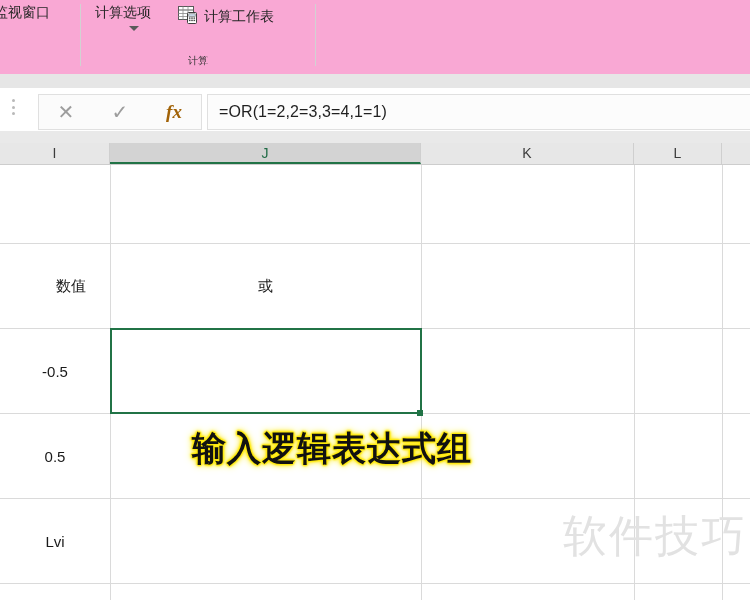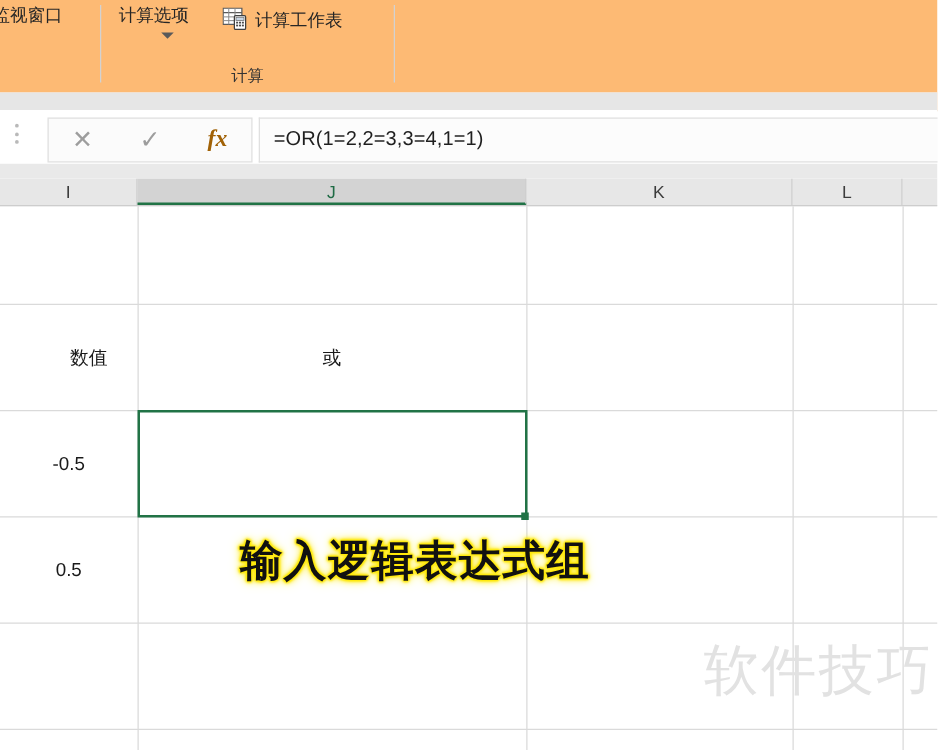--- a/index.html
+++ b/index.html
@@ -14,21 +14,21 @@
     background: #ffffff;
     position: relative;
   }
 
   
   .ribbon {
     position: absolute;
     left: 0; top: 0;
     width: 750px;
     height: 89px;
-    background: #fdba74;
+    background: #f9a8d4;
     border-bottom: 1px solid #d6d6d6;
     box-sizing: border-box;
   }
   .ribbon-group {
     position: absolute;
     top: 0;
     height: 73px;
   }
   .grp-watch   { left: 0px;   width: 80px; }
   .grp-calc    { left: 81px;  width: 234px; }
@@ -42,21 +42,21 @@
     background: #d2d2d2;
   }
   .sep-1 { left: 80px; }
   .sep-2 { left: 315px; }
 
   .grp-label {
     position: absolute;
     bottom: 4px;
     width: 100%;
     text-align: center;
-    font-size: 13px;
+    font-size: 10px;
     color: #333333;
     line-height: 16px;
   }
 
   .btn-big {
     position: absolute;
     color: #262626;
     font-size: 14px;
     line-height: 18px;
     white-space: nowrap;
@@ -367,20 +367,21 @@
     <div class="hline" style="top:333px;"></div>
     <div class="hline" style="top:418px;"></div>
 
     <div class="cell-text" style="left:0px;top:79px;width:110px;height:84px;margin-left:16px;">数值</div>
     <div class="cell-text" style="left:110px;top:79px;width:311px;height:84px;">或</div>
 
     <div class="cell-text" style="left:0px;top:164px;width:110px;height:84px;">-0.5</div>
 
     <div class="cell-text" style="left:0px;top:249px;width:110px;height:84px;">0.5</div>
 
+    <div class="cell-text" style="left:0px;top:334px;width:110px;height:84px;">Lvi</div>
 
     <div class="selection" style="left:110px;top:163px;width:312px;height:86px;"></div>
     <div class="fill-handle" style="left:417px;top:245px;"></div>
   </div>
 </div>
 
 <div class="annotation" style="left:192px;top:426px;">输入逻辑表达式组</div>
 
 <div class="watermark" style="left:563px;top:507px;">软件技巧</div>
 

